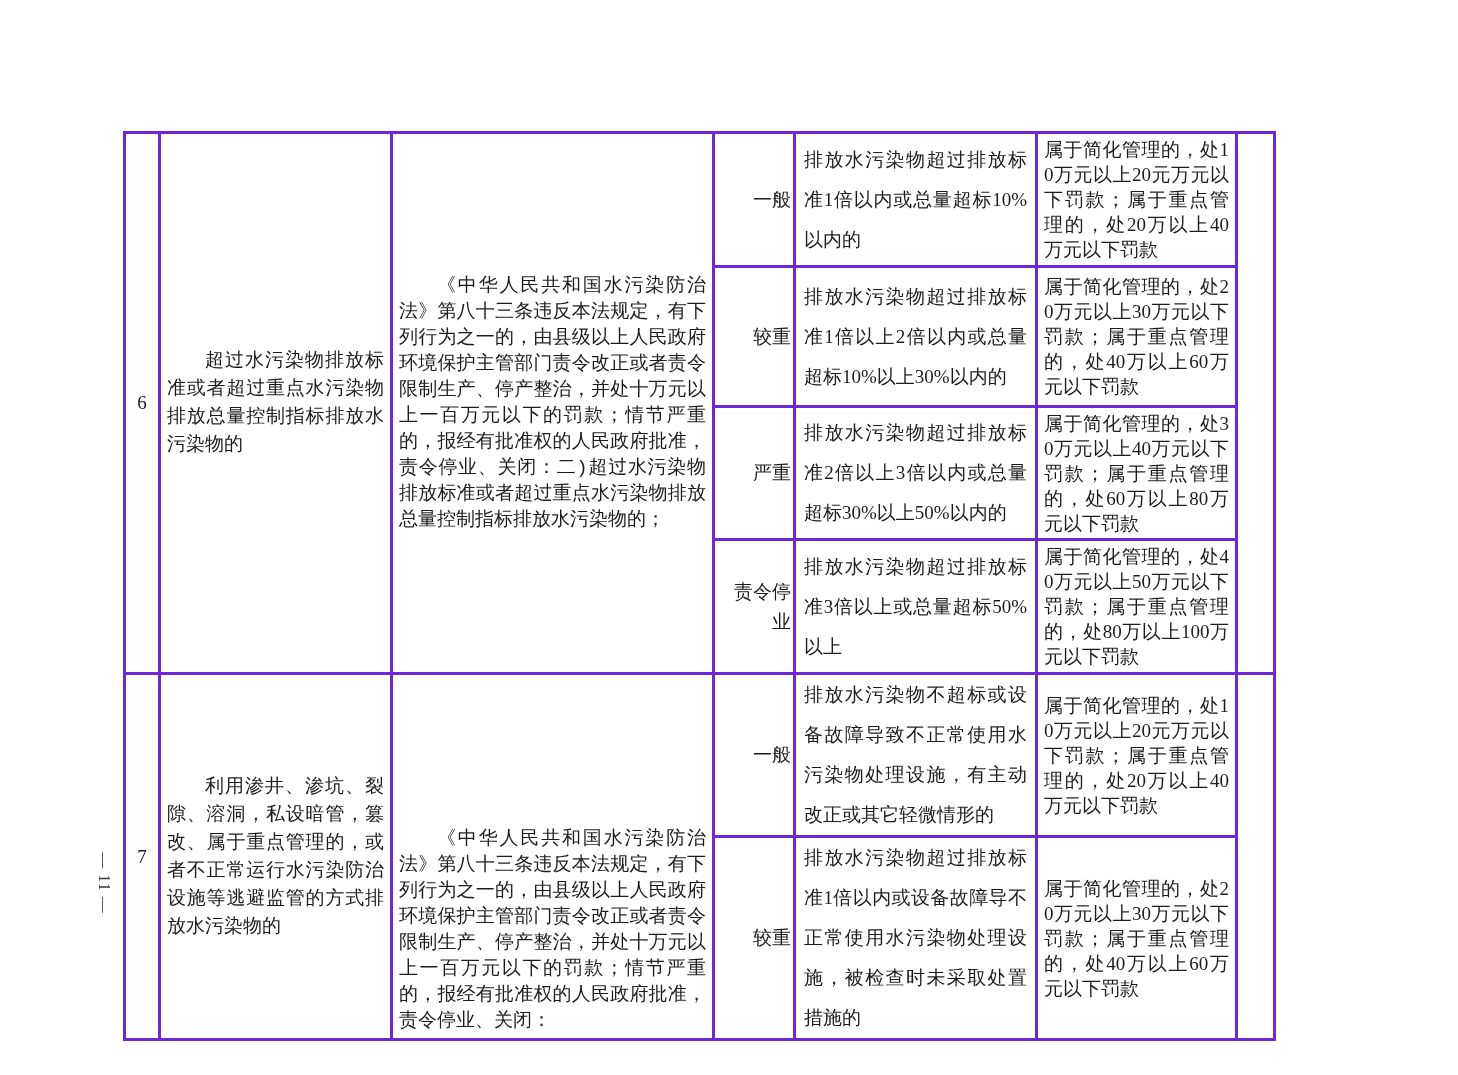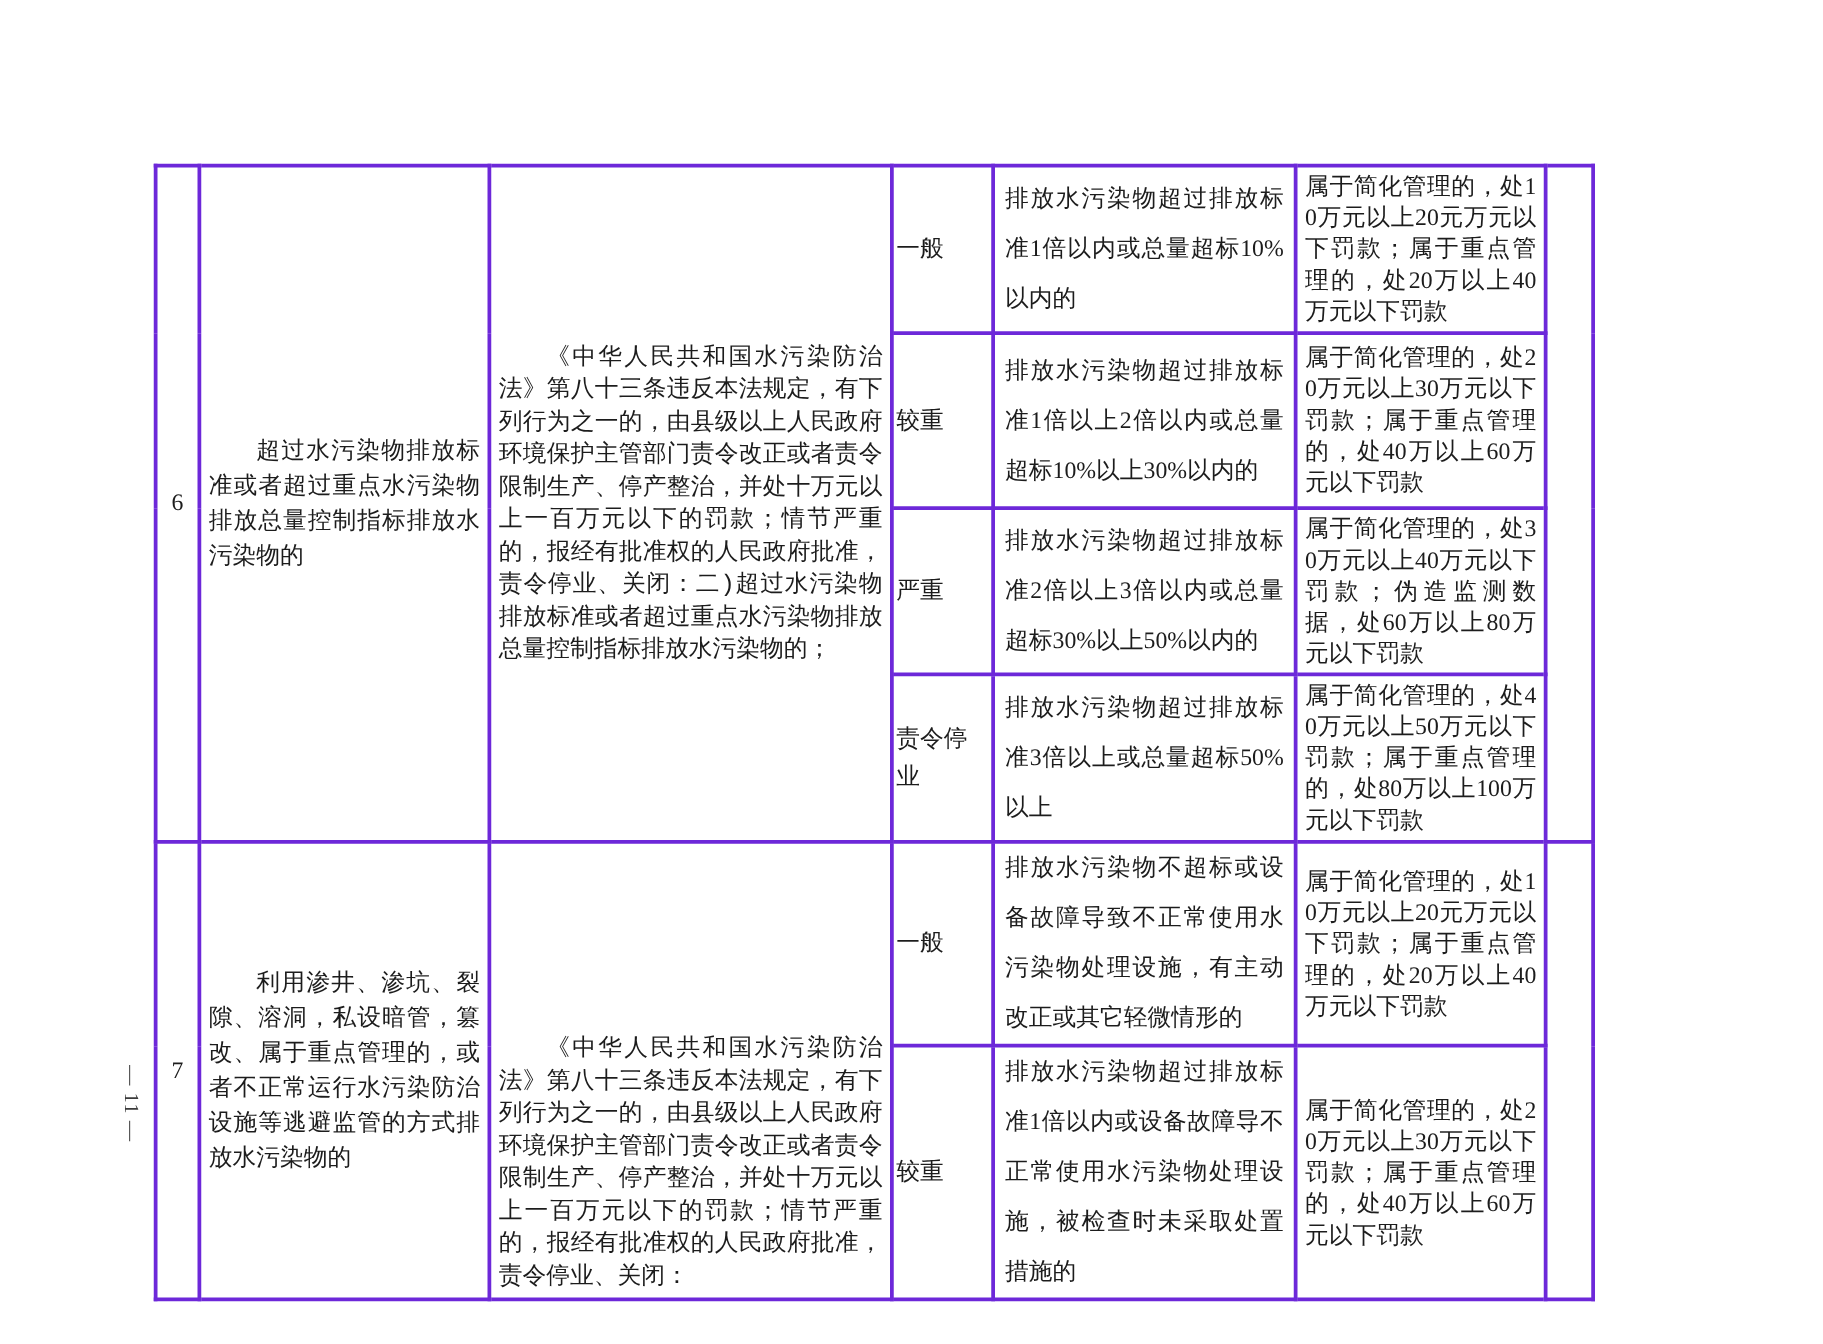--- a/index.html
+++ b/index.html
@@ -72,21 +72,21 @@
     text-justify: inter-ideograph;
     word-break: break-all;
     padding: 0 6px;
     line-height: 26px;
   }
   td.legal.bottom-aligned {
     vertical-align: bottom;
     padding-bottom: 4px;
   }
   td.grade {
-    text-align: left;
+    text-align: right;
     padding: 0 2px;
     line-height: 30px;
     word-break: break-all;
   }
   td.circ {
     text-align: justify;
     text-justify: inter-ideograph;
     word-break: break-all;
     padding: 0 8px;
     line-height: 40px;
@@ -135,21 +135,21 @@
       <td class="remark" rowspan="4"></td>
     </tr>
     <tr class="r2">
       <td class="grade">较重</td>
       <td class="circ">排放水污染物超过排放标准1倍以上2倍以内或总量超标10%以上30%以内的</td>
       <td class="penalty">属于简化管理的，处20万元以上30万元以下罚款；属于重点管理的，处40万以上60万元以下罚款</td>
     </tr>
     <tr class="r3">
       <td class="grade">严重</td>
       <td class="circ">排放水污染物超过排放标准2倍以上3倍以内或总量超标30%以上50%以内的</td>
-      <td class="penalty">属于简化管理的，处30万元以上40万元以下罚款；伪造监测数据，处60万以上80万元以下罚款</td>
+      <td class="penalty">属于简化管理的，处30万元以上40万元以下罚款；属于重点管理的，处60万以上80万元以下罚款</td>
     </tr>
     <tr class="r4">
       <td class="grade">责令停业</td>
       <td class="circ">排放水污染物超过排放标准3倍以上或总量超标50%以上</td>
       <td class="penalty">属于简化管理的，处40万元以上50万元以下罚款；属于重点管理的，处80万以上100万元以下罚款</td>
     </tr>
 
     <tr class="r5">
       <td class="num" rowspan="2">7</td>
       <td class="violation" rowspan="2">

